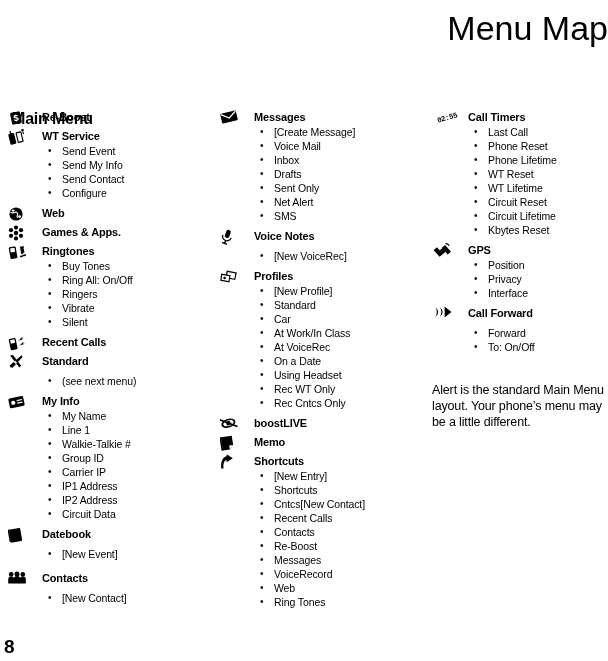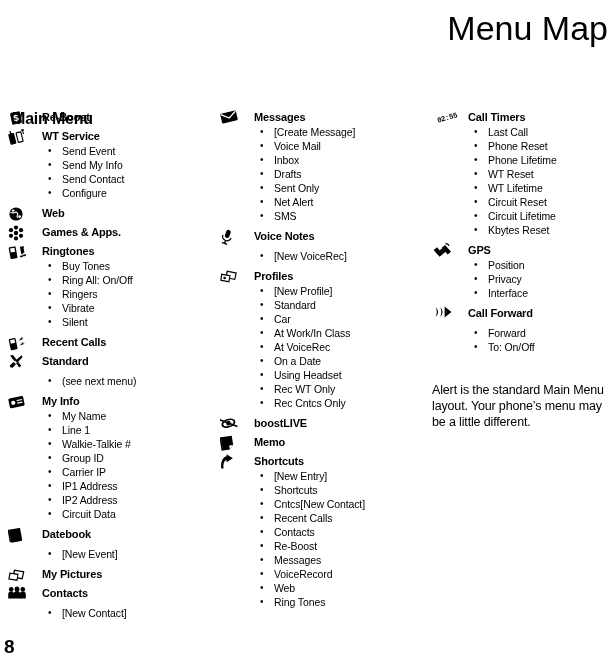--- a/index.html
+++ b/index.html
@@ -309,33 +309,20 @@
             </svg>
           </span>
           <span class="group-title">Datebook</span>
         </div>
         <ul class="subs gap">
           <li class="sub"><span class="bullet">•</span><span>[New Event]</span></li>
         </ul>
         <div class="sp6"></div>
       </div>
       <div class="group">
-        <div class="group-head">
-          <span class="icon">
-            <svg width="18" height="16" viewBox="0 0 18 16" xmlns="http://www.w3.org/2000/svg">
-              <g>
-                <path d="M6 2.4 L16.4 4.2 L14.6 12.6 L4.2 10.8 Z" fill="#000"></path>
-                <path d="M7 3.9 L14.9 5.3 L13.7 11 L5.8 9.6 Z" fill="#fff"></path>
-                <path d="M1.4 5.4 L10.6 6.8 L9.4 14 L0.3 12.6 Z" fill="#000"></path>
-                <path d="M2.5 6.8 L9.4 7.9 L8.5 12.6 L1.6 11.5 Z" fill="#fff"></path>
-              </g>
-            </svg>
-          </span>
-          <span class="group-title">My Pictures</span>
-        </div>
         <div class="sp4"></div>
       </div>
       <div class="group">
         <div class="group-head">
           <span class="icon">
             <svg width="18" height="14" viewBox="0 0 18 14" xmlns="http://www.w3.org/2000/svg">
               <g>
                 <circle cx="3.2" cy="3.4" r="2.3" fill="#000"></circle>
                 <circle cx="9" cy="2.9" r="2.5" fill="#000"></circle>
                 <circle cx="14.8" cy="3.4" r="2.3" fill="#000"></circle>

